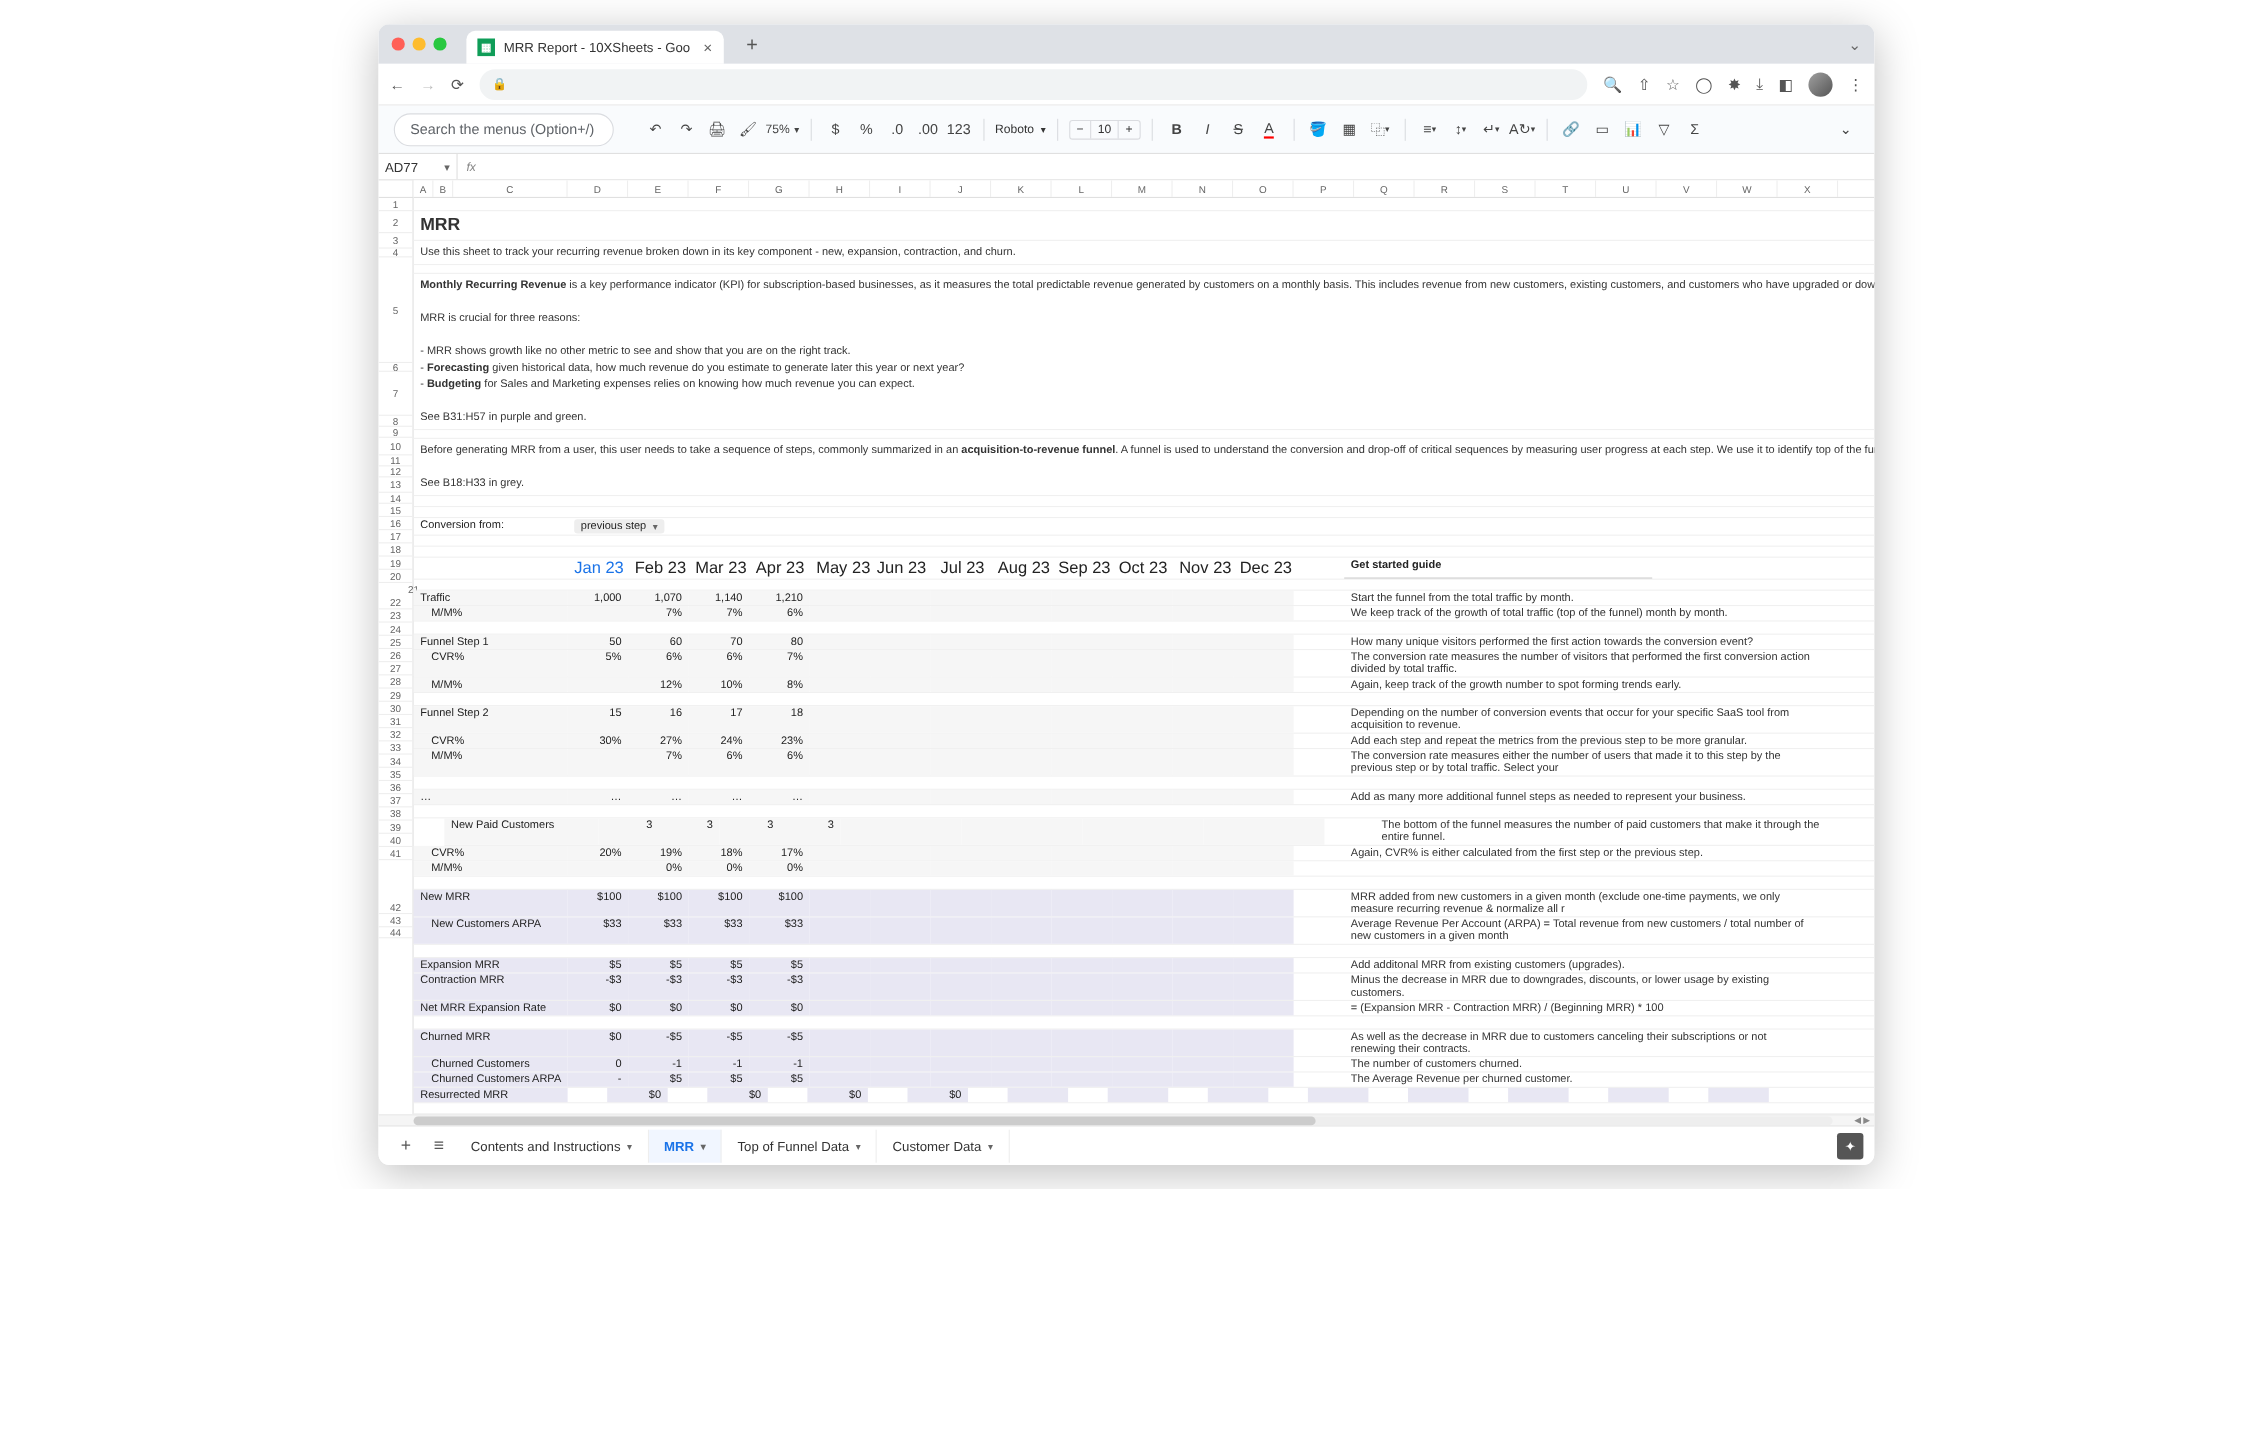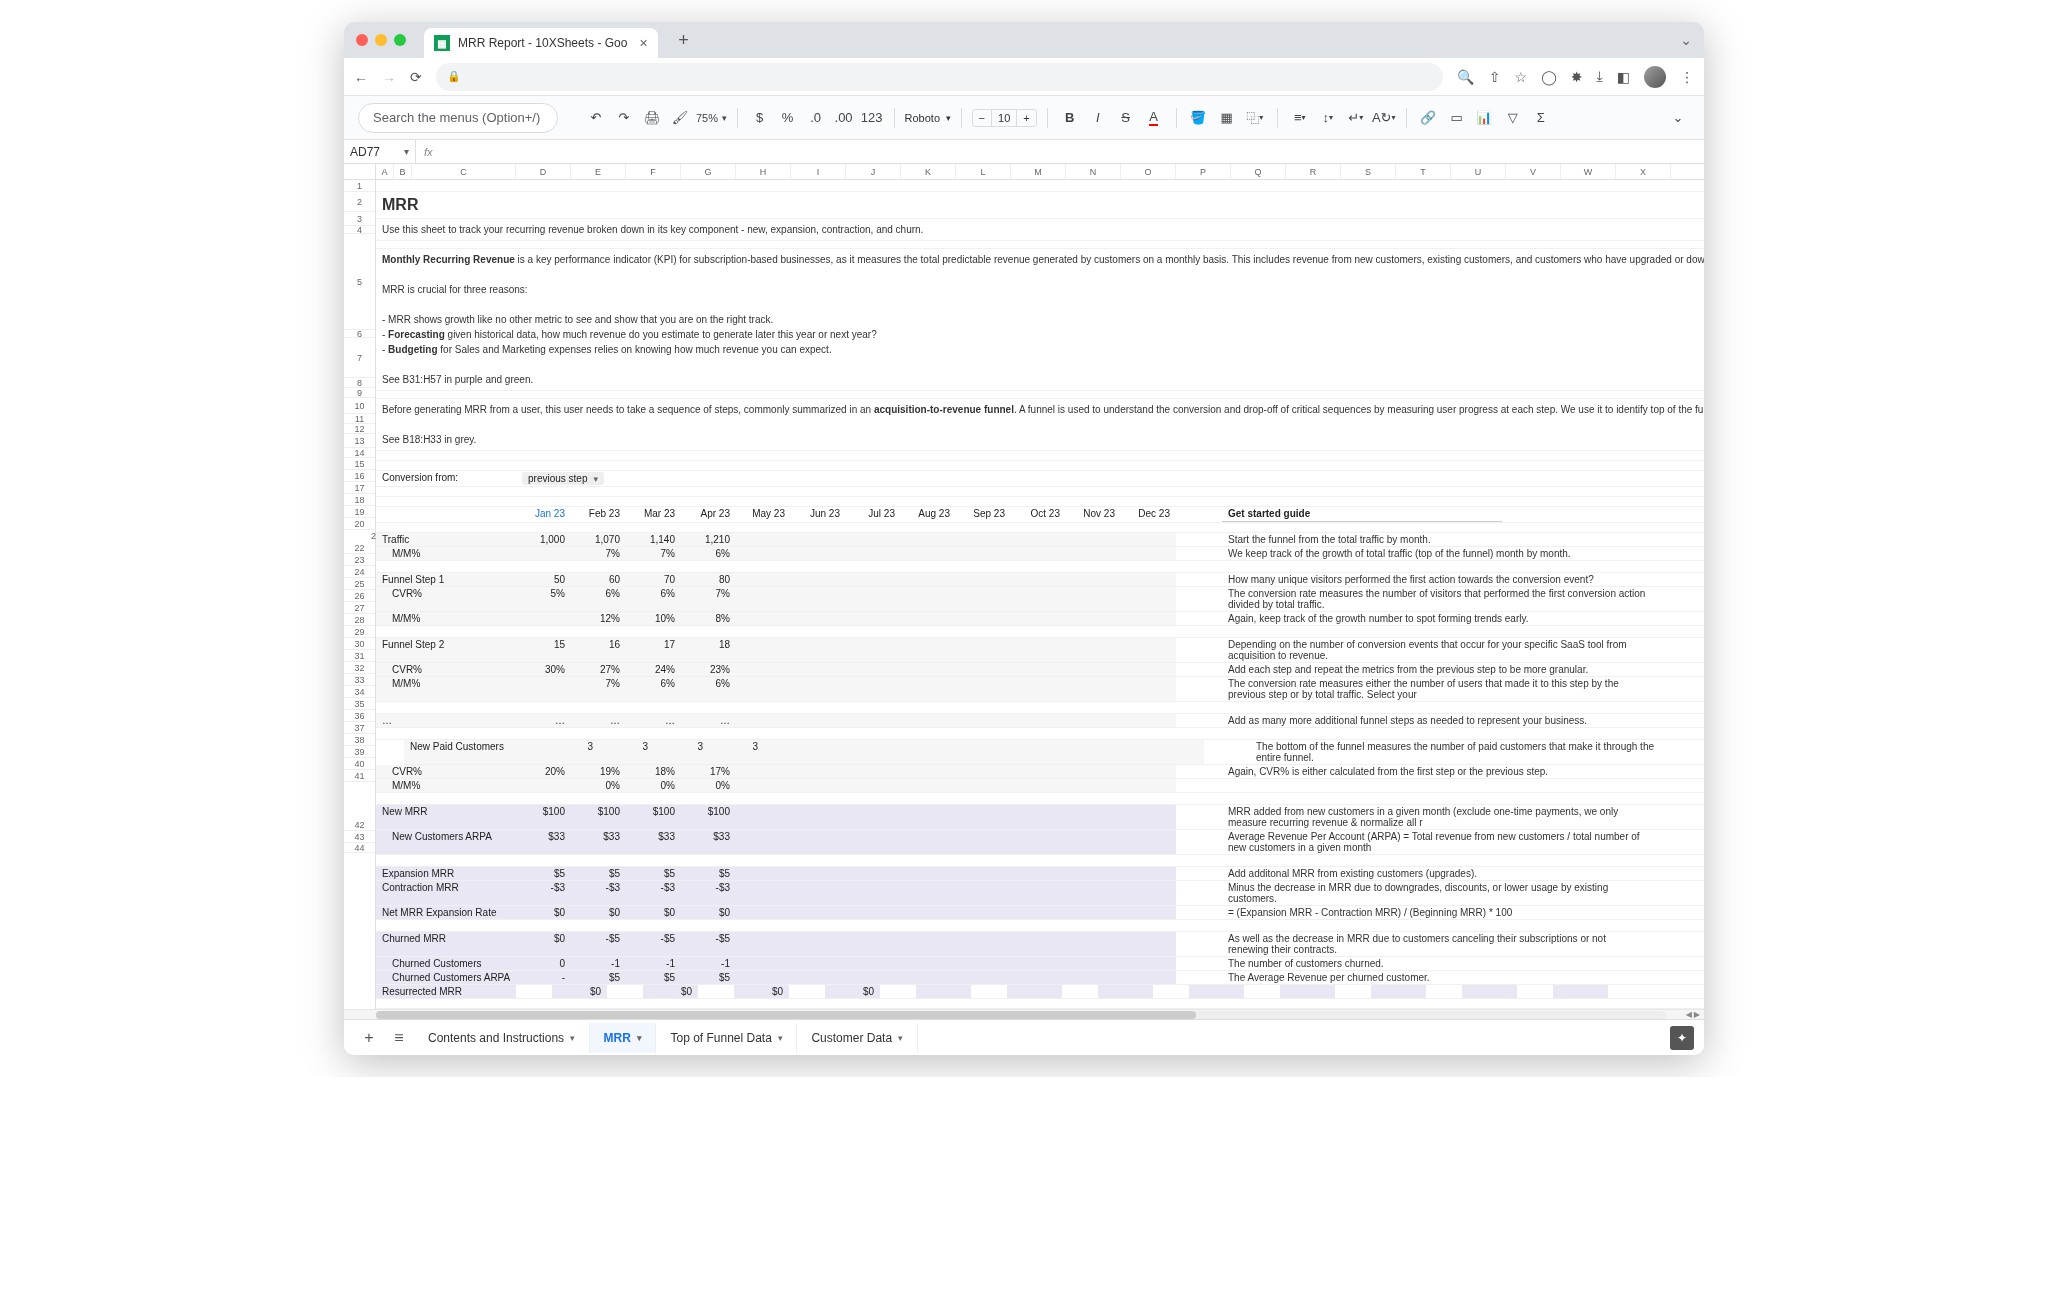--- a/index.html
+++ b/index.html
@@ -54,21 +54,21 @@
 .sheet-body { position: relative; }
 .cells { position: relative; }
 .row { display: flex; min-height: 14px; border-bottom: 1px solid #f0f0f0; }
 .row.tall { min-height: auto; }
 .cell { padding: 1px 6px; font-size: 10px; color: #222; white-space: nowrap; overflow: hidden; }
 .label-col { width: 140px; flex: 0 0 140px; }
 .month-col { width: 55px; flex: 0 0 55px; text-align: right; }
 .desc-col { width: 430px; flex: 0 0 430px; white-space: normal; }
 .wide { white-space: normal; flex: 1; }
 .h-title { font-size: 16px; font-weight: bold; padding: 4px 6px; }
-.mheader { font-size: 10px; text-align: right; color: #222; font-weight: 500; }
+.mheader { font-size: 15px; text-align: right; color: #222; font-weight: 500; }
 .jan { color: #1a73e8; }
 .shade { background: #f6f6f6; }
 .shade-purple { background: #e8e7f3; }
 .indent { padding-left: 16px; }
 .guide-title { font-weight: 600; border-bottom: 1px solid #ccc; padding-bottom: 2px; }
 .small { font-size: 10px; color: #333; }
 .months-pad { width: 140px; flex: 0 0 140px; }
 .desc-spacer { width: 46px; flex: 0 0 46px; }
 .para { padding: 3px 6px; font-size: 10px; color: #333; line-height: 1.5; }
 .dropdown-cell { background: #eee; border-radius: 3px; padding: 1px 6px; display: inline-flex; align-items: center; gap: 6px; }

